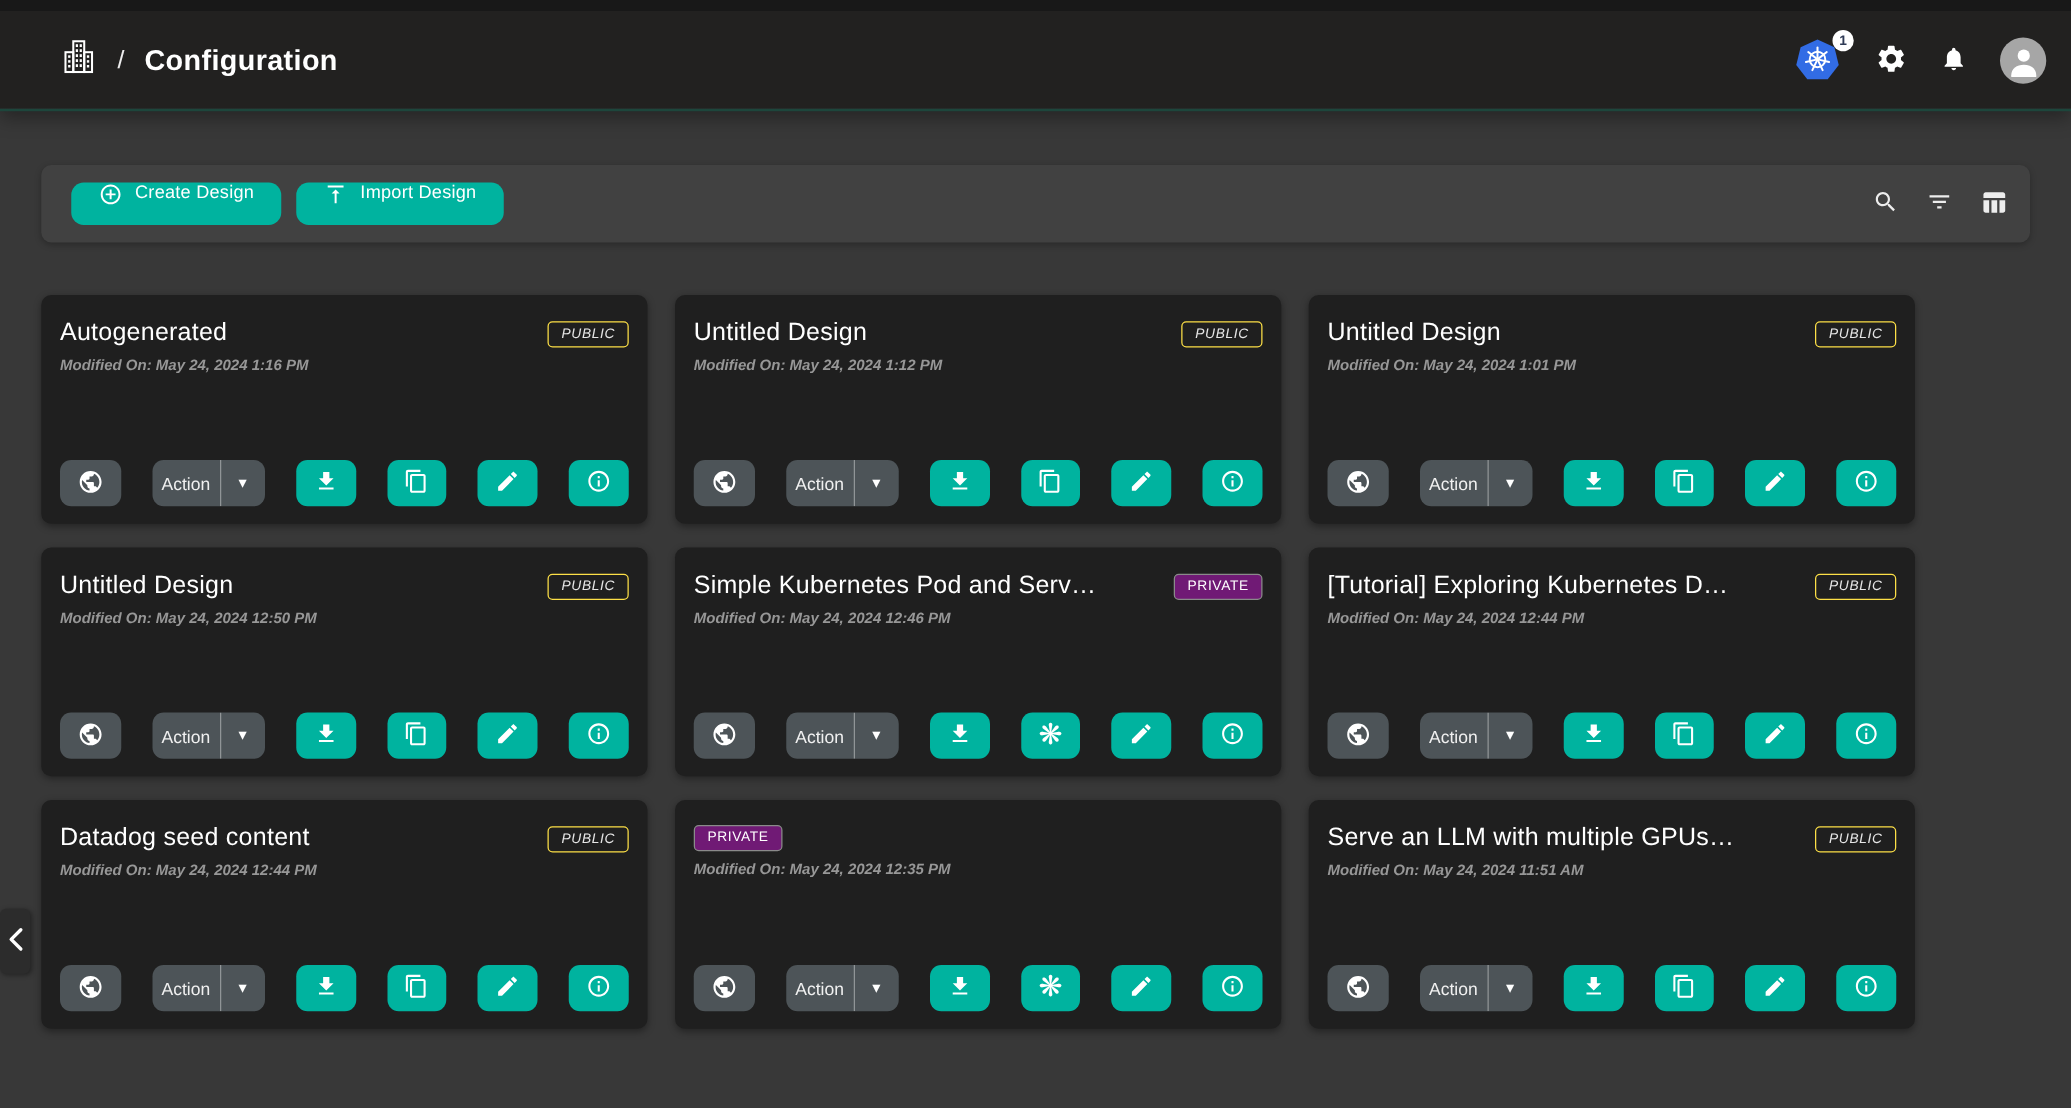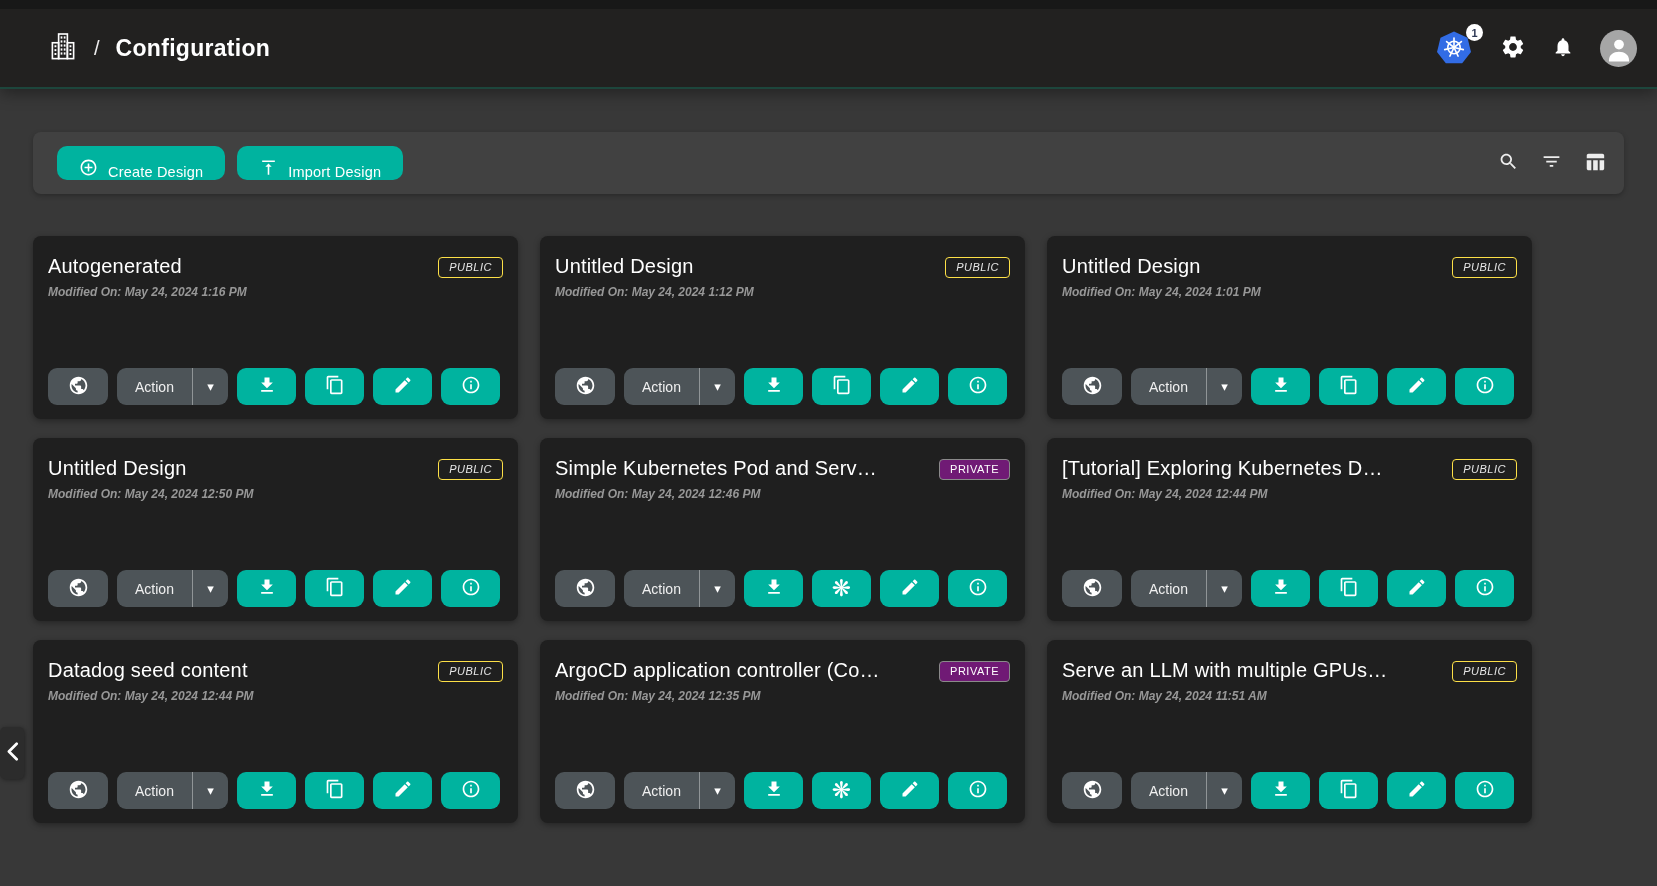--- a/index.html
+++ b/index.html
@@ -47,21 +47,21 @@
     background:#414141;
     border-radius:8px;
     display:flex; align-items:center;
     padding:0 18px 0 12px;
     box-shadow:0 2px 5px rgba(0,0,0,.25);
   }
   .btn-teal {
     background:#00B39F; color:#fff; border:none; cursor:pointer;
     height:34px; border-radius:10px;
     padding:0 22px;
-    display:inline-flex; align-items:flex-end; gap:10px;
+    display:inline-flex; align-items:flex-start; gap:10px;
     font-size:14.5px; font-family:inherit; letter-spacing:.2px;
     margin-left:12px;
   }
   .toolbar-right { margin-left:auto; display:flex; align-items:center; gap:22px; }
 
   
   .design-grid {
     margin:42px 0 0 33px;
     display:grid;
     grid-template-columns:repeat(3, 485px);
@@ -86,21 +86,21 @@
     height:21px; line-height:19px;
     padding:0 10px; border-radius:4px;
     font-size:11px; letter-spacing:.5px;
   }
   .chip-public { border:1px solid #fde047; color:#e6e6e6; background:transparent;font-style:italic; }
   .chip-private { border:1px solid #8a8a8a; color:#fff; background:#701a75; }
   .card-modified {
     margin-top:7px;
     font-size:12px; font-style:italic; font-weight:700; color:#979797;
   }
-  .card-actions { margin-top:auto; display:flex; align-items:center; gap:9px; }
+  .card-actions { margin-top:auto; display:flex; align-items:center; gap:25px; }
   .act-btn {
     border:none; cursor:pointer; font-family:inherit;
     height:37px; border-radius:9px;
     display:flex; align-items:center; justify-content:center;
   }
   .act-gray { background:#4d5458; }
   .act-globe { width:60px; }
   .act-action { width:111px; padding:0; overflow:hidden; }
   .act-action .lbl { flex:1; font-size:14px; color:#f0f0f0; text-align:center; }
   .act-action .divider { width:1px; height:37px; background:rgba(255,255,255,.38); }
@@ -643,21 +643,20 @@
           <svg width="20" height="20" viewBox="0 0 24 24" fill="#fff">
             <path d="M11 7h2v2h-2zm0 4h2v6h-2zm1-9C6.48 2 2 6.48 2 12s4.48 10 10 10 10-4.48 10-10S17.52 2 12 2zm0 18c-4.41 0-8-3.59-8-8s3.59-8 8-8 8 3.59 8 8-3.59 8-8 8z"></path>
           </svg>
         </span>
       </button>
     </div>
   </div>
 
   <div class="design-card">
     <div class="card-top">
-      <div class="card-title">ArgoCD application controller (Co…</div>
       <span class="chip chip-private">PRIVATE</span>
     </div>
     <div class="card-modified">Modified On: May 24, 2024 12:35 PM</div>
 
     <div class="card-actions">
       <button class="act-btn act-gray act-globe">
         <span>
           <svg width="21" height="21" viewBox="0 0 24 24" fill="#fff">
             <path d="M12 2C6.48 2 2 6.48 2 12s4.48 10 10 10 10-4.48 10-10S17.52 2 12 2zM11 19.93c-3.95-.49-7-3.85-7-7.93 0-.62.08-1.21.21-1.79L9 15v1c0 1.1.9 2 2 2v1.93zm6.9-2.54c-.26-.81-1-1.39-1.9-1.39h-1v-3c0-.55-.45-1-1-1H8v-2h2c.55 0 1-.45 1-1V7h2c1.1 0 2-.9 2-2v-.41c2.93 1.19 5 4.06 5 7.41 0 2.08-.8 3.97-2.1 5.39z"></path>
           </svg>

